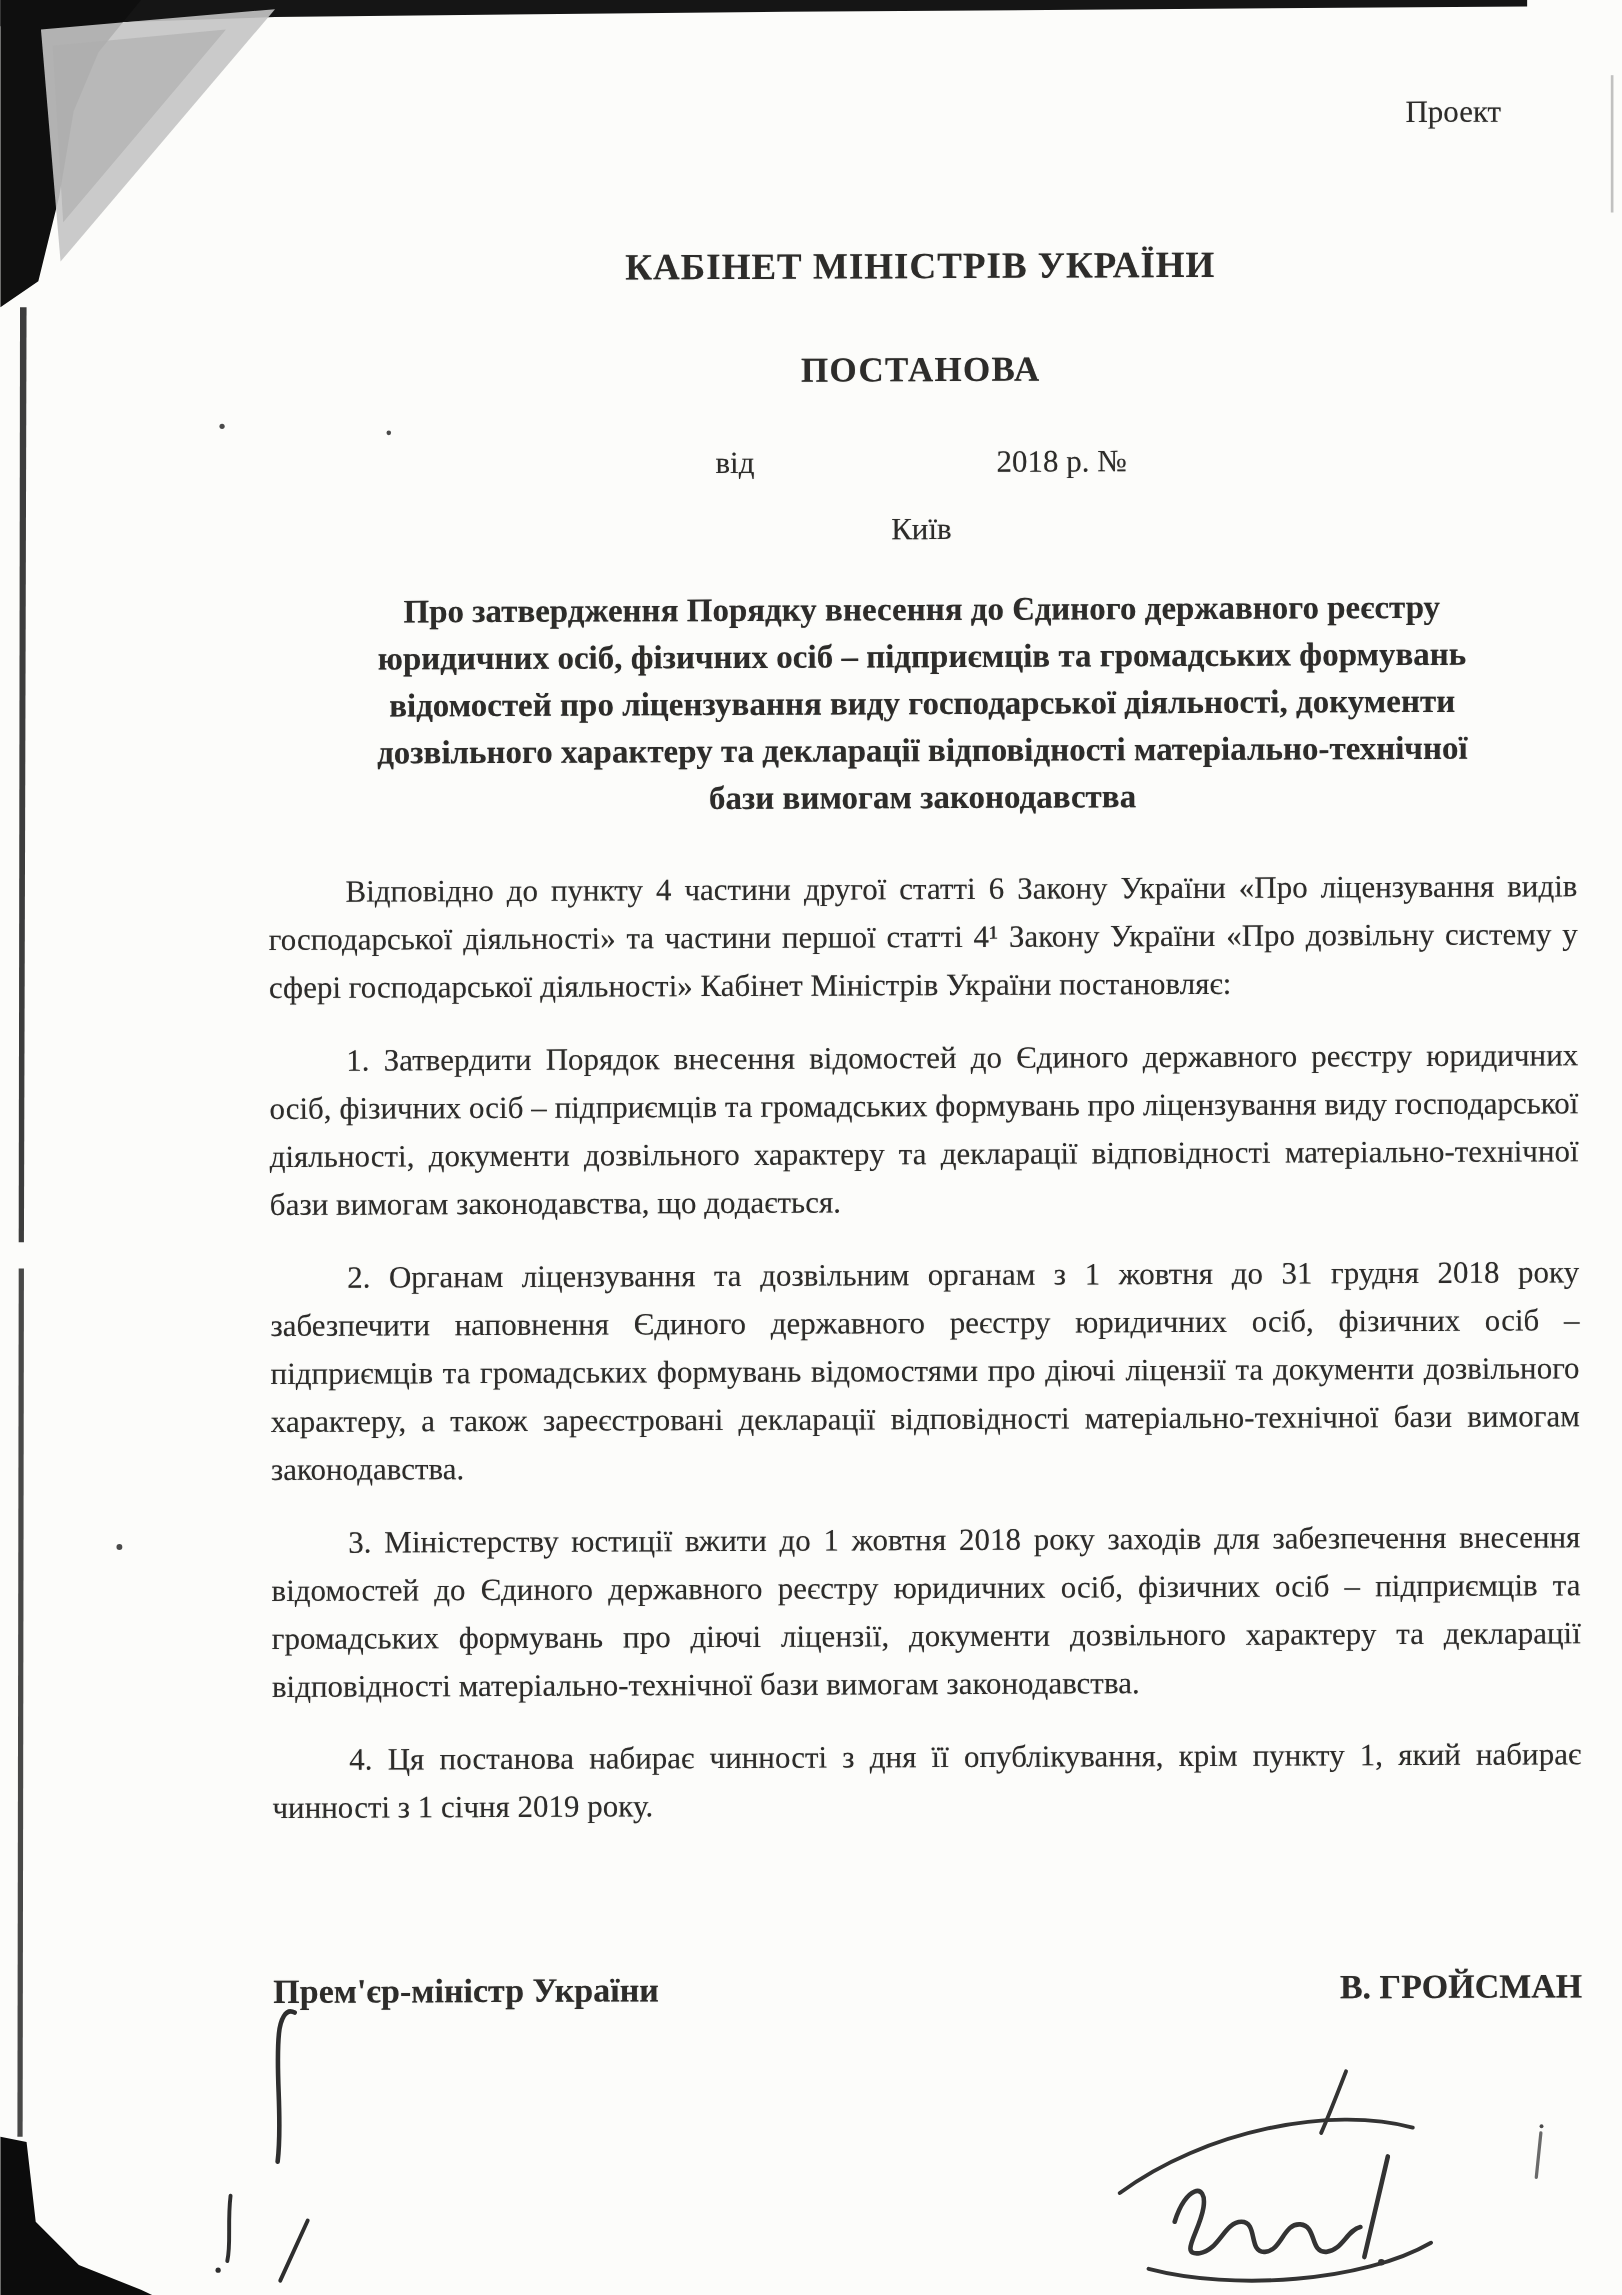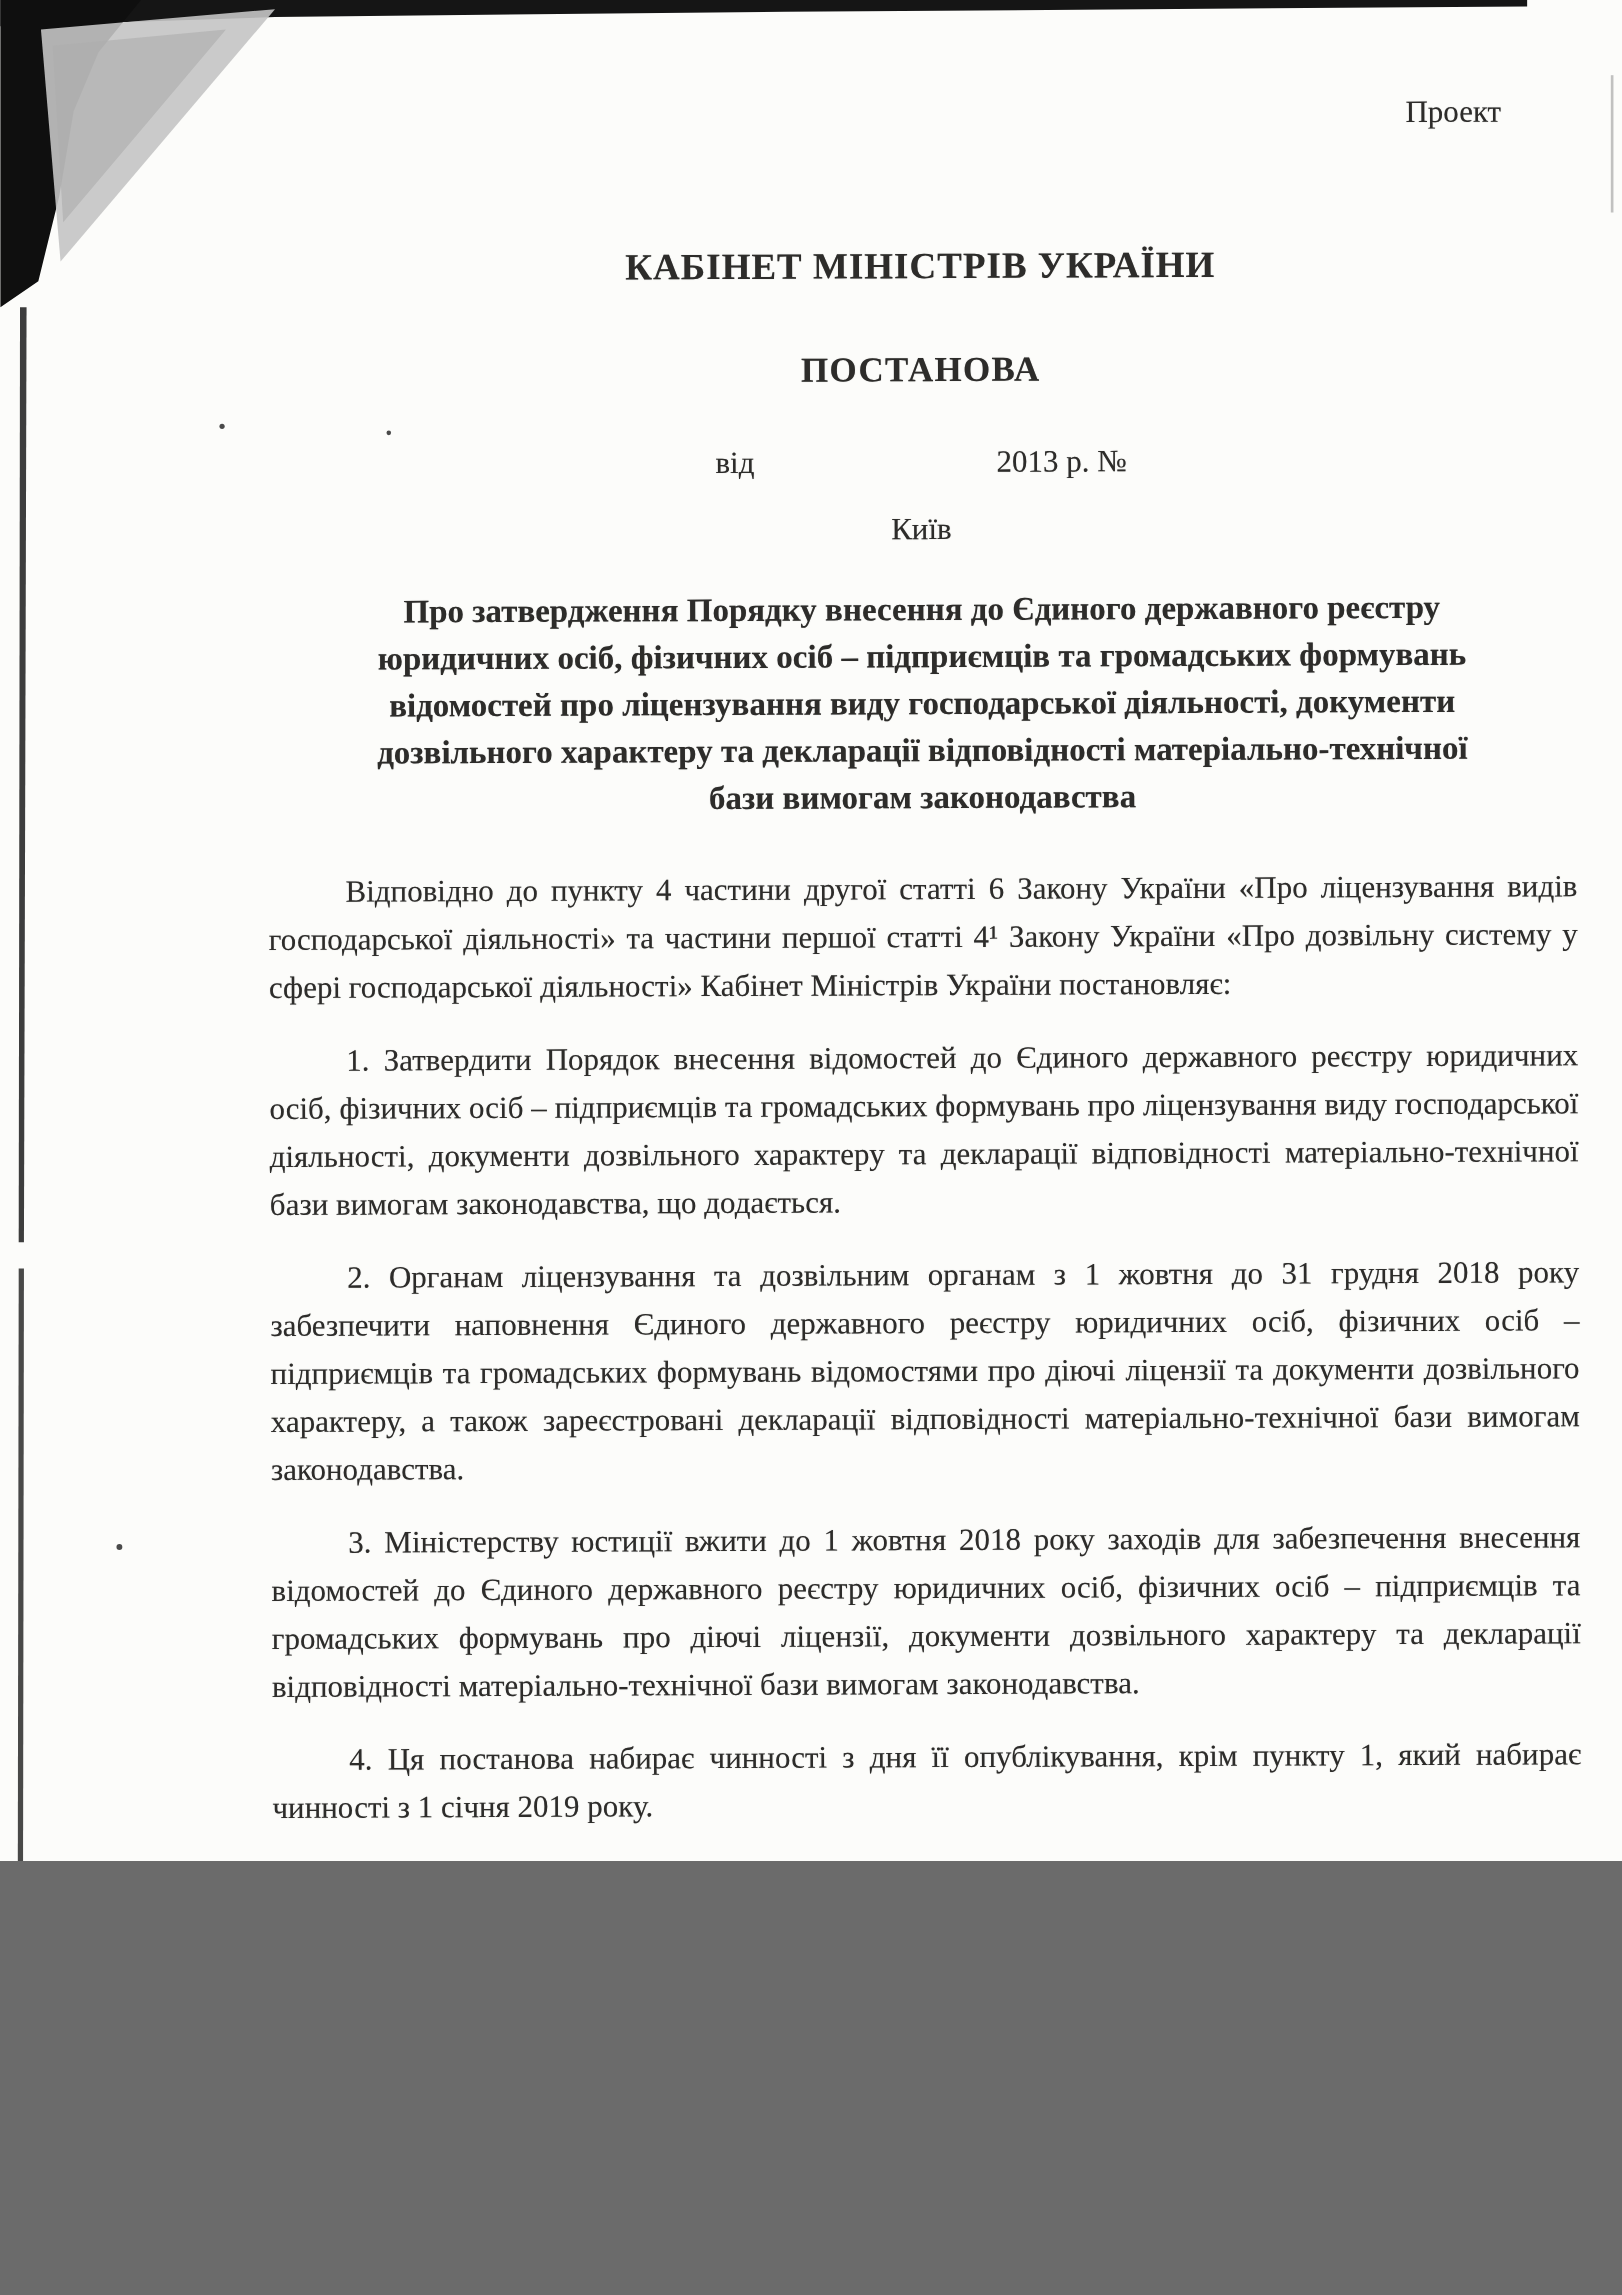--- a/index.html
+++ b/index.html
@@ -1,18 +1,18 @@
 <!DOCTYPE html>
 <html style="font-size:10.5px"><head>
 <meta charset="utf-8">
 <style>
   html,body { margin:0; padding:0; background:#6b6b6b; }
   .sheet {
     position:relative;
-    width:1623px; height:1861px;
+    width:1623px; height:2295px;
     background:#fcfcfa;
     overflow:hidden;
     font-family:"Liberation Serif","DejaVu Serif",serif;
   }
   .content {
     position:absolute; left:265px; top:98px; width:1309px;
     color:#2d2c2a; z-index:2;
     transform:rotate(-0.25deg); transform-origin:top left;
     text-shadow:0 0 0.8px rgba(45,45,45,0.45);
   }
@@ -36,21 +36,21 @@
 
   <div class="content">
 
     <div class="draft">Проект</div>
 
     <div class="org">КАБІНЕТ МІНІСТРІВ УКРАЇНИ</div>
 
     <div class="doctype">ПОСТАНОВА</div>
 
     <div class="dateline">
-      <span>від</span><span class="gap"></span><span>2013 р. №</span>
+      <span>від</span><span class="gap"></span><span>2018 р. №</span>
     </div>
 
     <div class="city">Київ</div>
 
     <div class="title">
       <div>Про затвердження Порядку внесення до Єдиного державного реєстру</div>
       <div>юридичних осіб, фізичних осіб – підприємців та громадських формувань</div>
       <div>відомостей про ліцензування виду господарської діяльності, документи</div>
       <div>дозвільного характеру та декларації відповідності матеріально-технічної</div>
       <div>бази вимогам законодавства</div>

